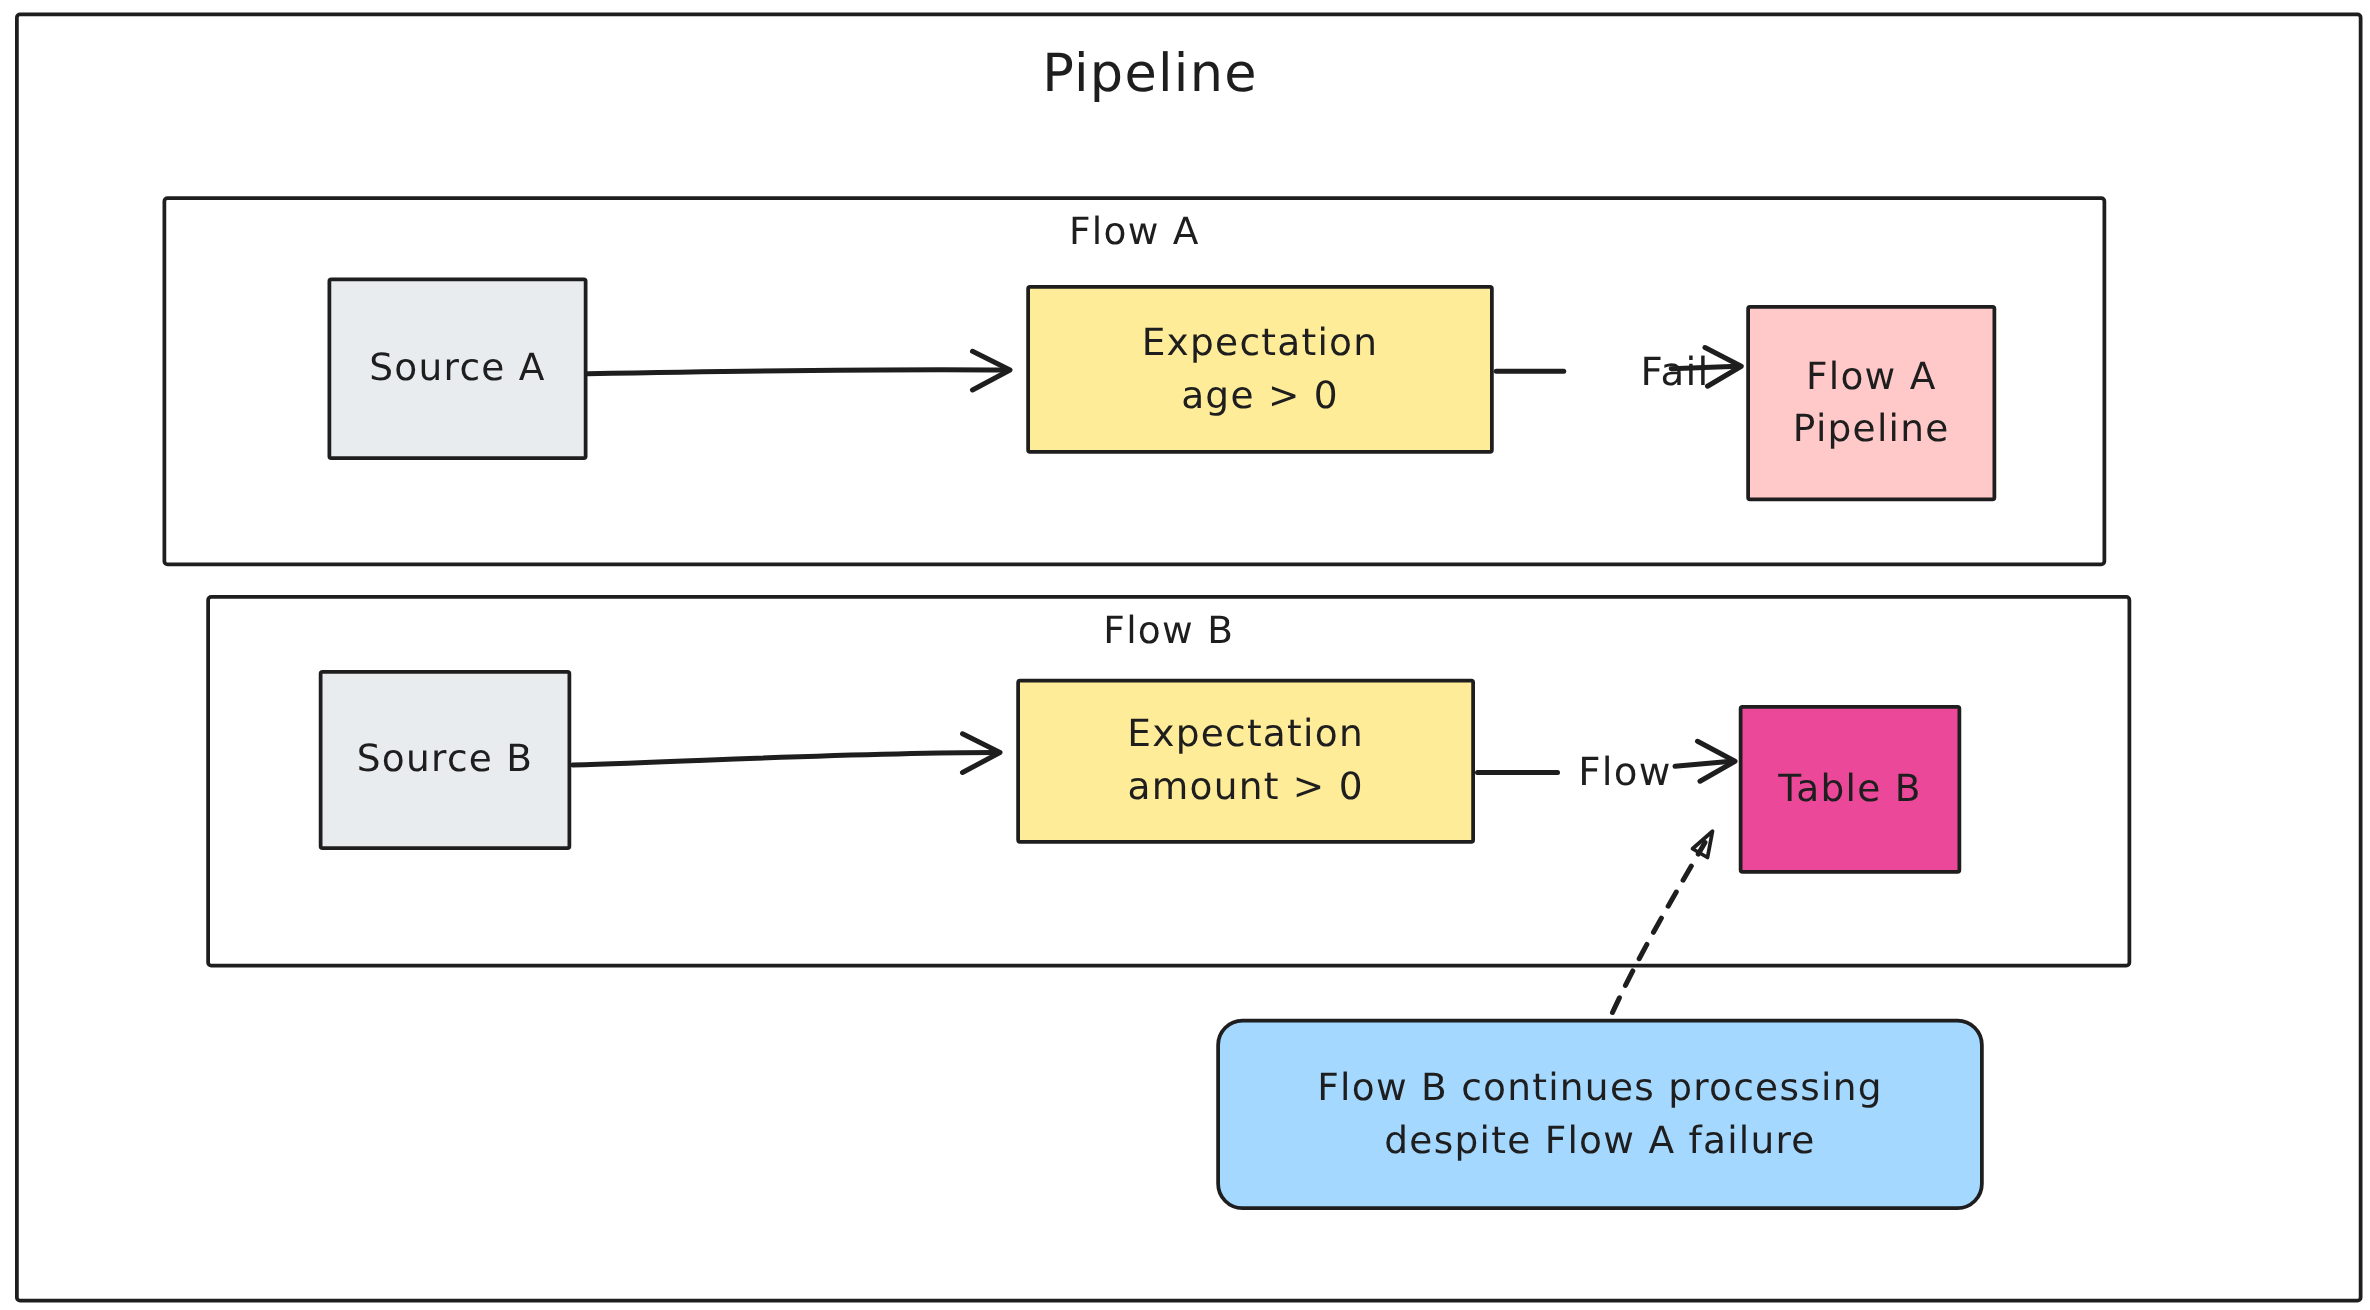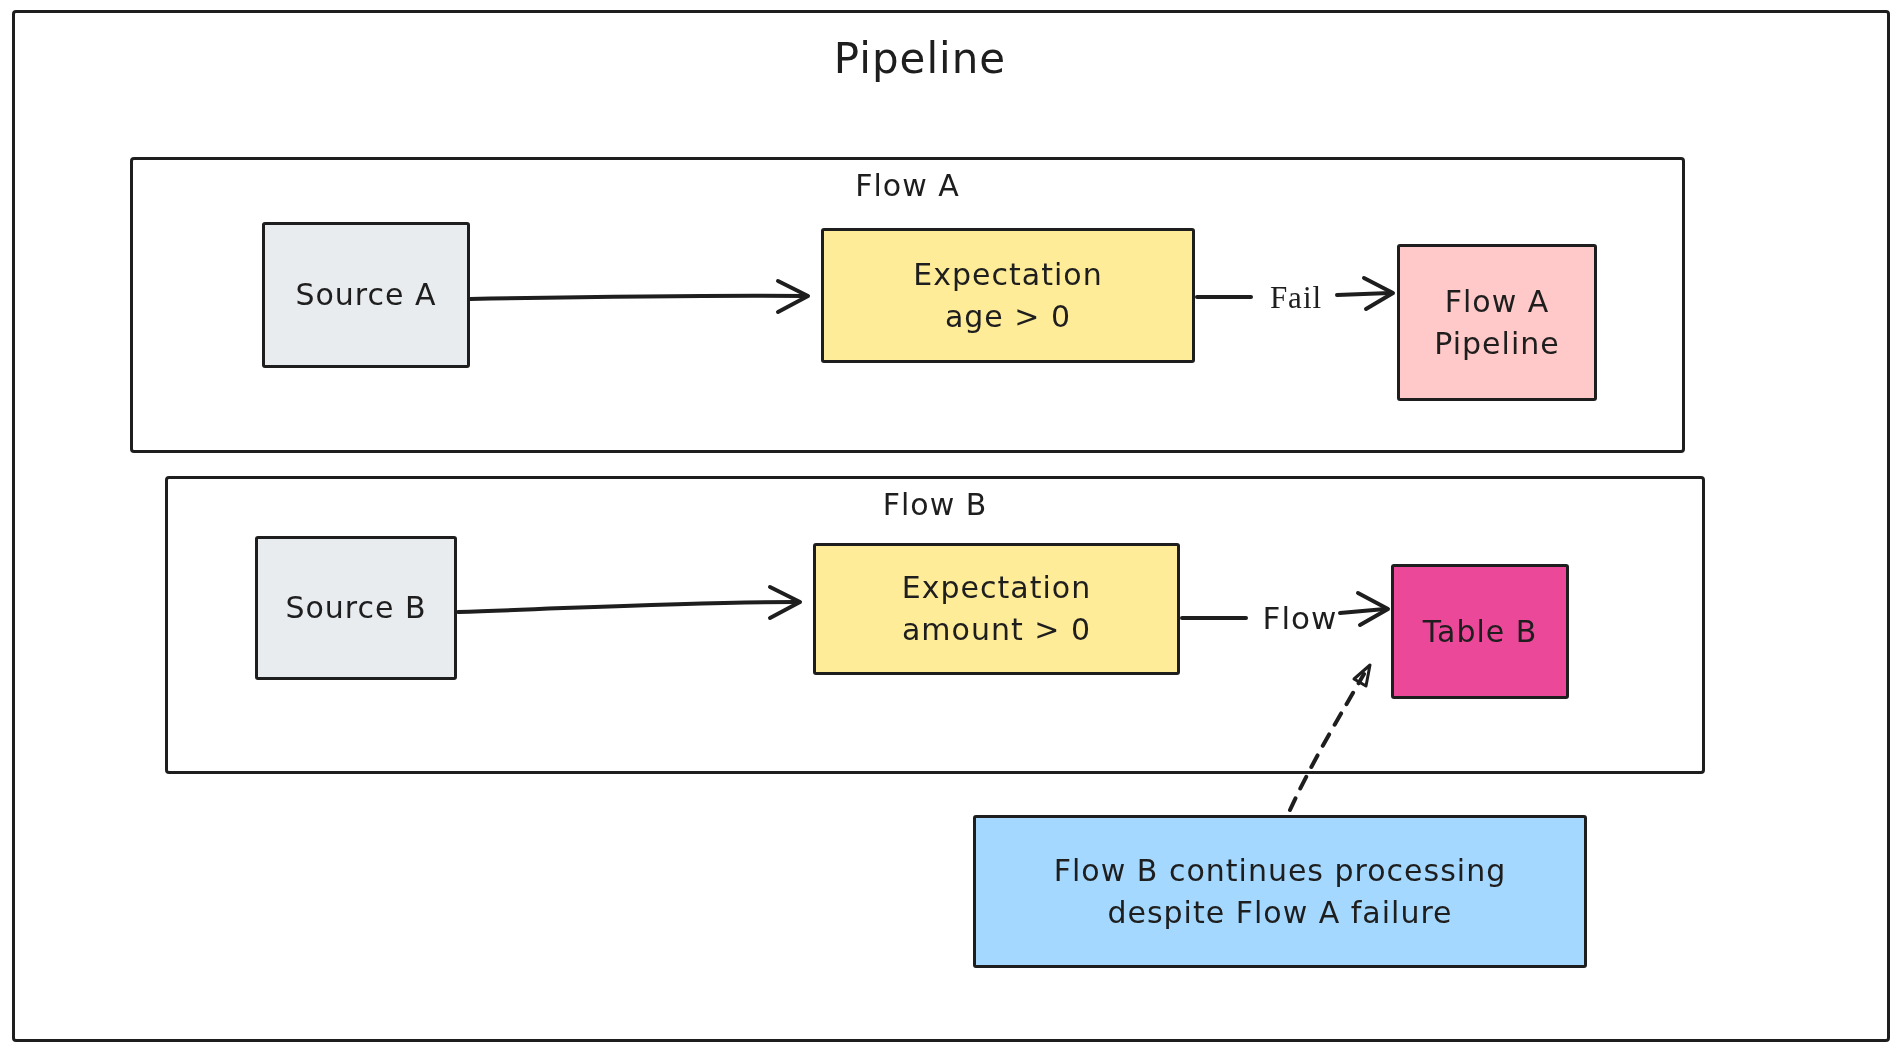--- a/index.html
+++ b/index.html
@@ -90,21 +90,21 @@
 
   <div class="node" style="left: 262px; top: 222px; width: 208px; height: 146px; background-color: rgb(233, 236, 239);">
     <span>Source A</span>
   </div>
 
   <div class="node" style="left: 821px; top: 228px; width: 374px; height: 135px; background-color: rgb(255, 236, 153);">
     <span>Expectation</span>
     <span>age &gt; 0</span>
   </div>
 
-  <div class="edge-label" style="left:1256px; top:280px; width:80px;font-family:Liberation Serif, serif;">Fail</div>
+  <div class="edge-label" style="left:1300px; top:280px; width:80px;">Fail</div>
 
   <div class="node" style="left: 1397px; top: 244px; width: 200px; height: 157px; background-color: rgb(255, 201, 201);">
     <span>Flow A</span>
     <span>Pipeline</span>
   </div>
 
   <div class="frame" style="left:117px; top:476px; width:1534px; height:292px;margin-left:48px;">
     <div class="frame-label">Flow B</div>
   </div>
 
@@ -116,21 +116,21 @@
     <span>Expectation</span>
     <span>amount &gt; 0</span>
   </div>
 
   <div class="edge-label" style="left:1250px; top:600px; width:100px;">Flow</div>
 
   <div class="node" style="left: 1391px; top: 564px; width: 178px; height: 135px; background-color: #ec4899;">
     <span>Table B</span>
   </div>
 
-  <div class="node" style="left: 973px; top: 815px; width: 614px; height: 153px; background-color: rgb(165, 216, 255);">
+  <div class="node" style="left: 973px; top: 815px; width: 614px; height: 153px; background-color: rgb(165, 216, 255); border-radius: 21px;">
     <span>Flow B continues processing</span>
     <span>despite Flow A failure</span>
   </div>
 
   <svg class="arrows" viewBox="0 0 1896 1048">
 
     <g>
       <path d="M470 299 C 580 297, 700 295, 804 296" stroke-width="4"></path>
       <path d="M778 281 L808 296 L778 312" stroke-width="4"></path>
     </g>

